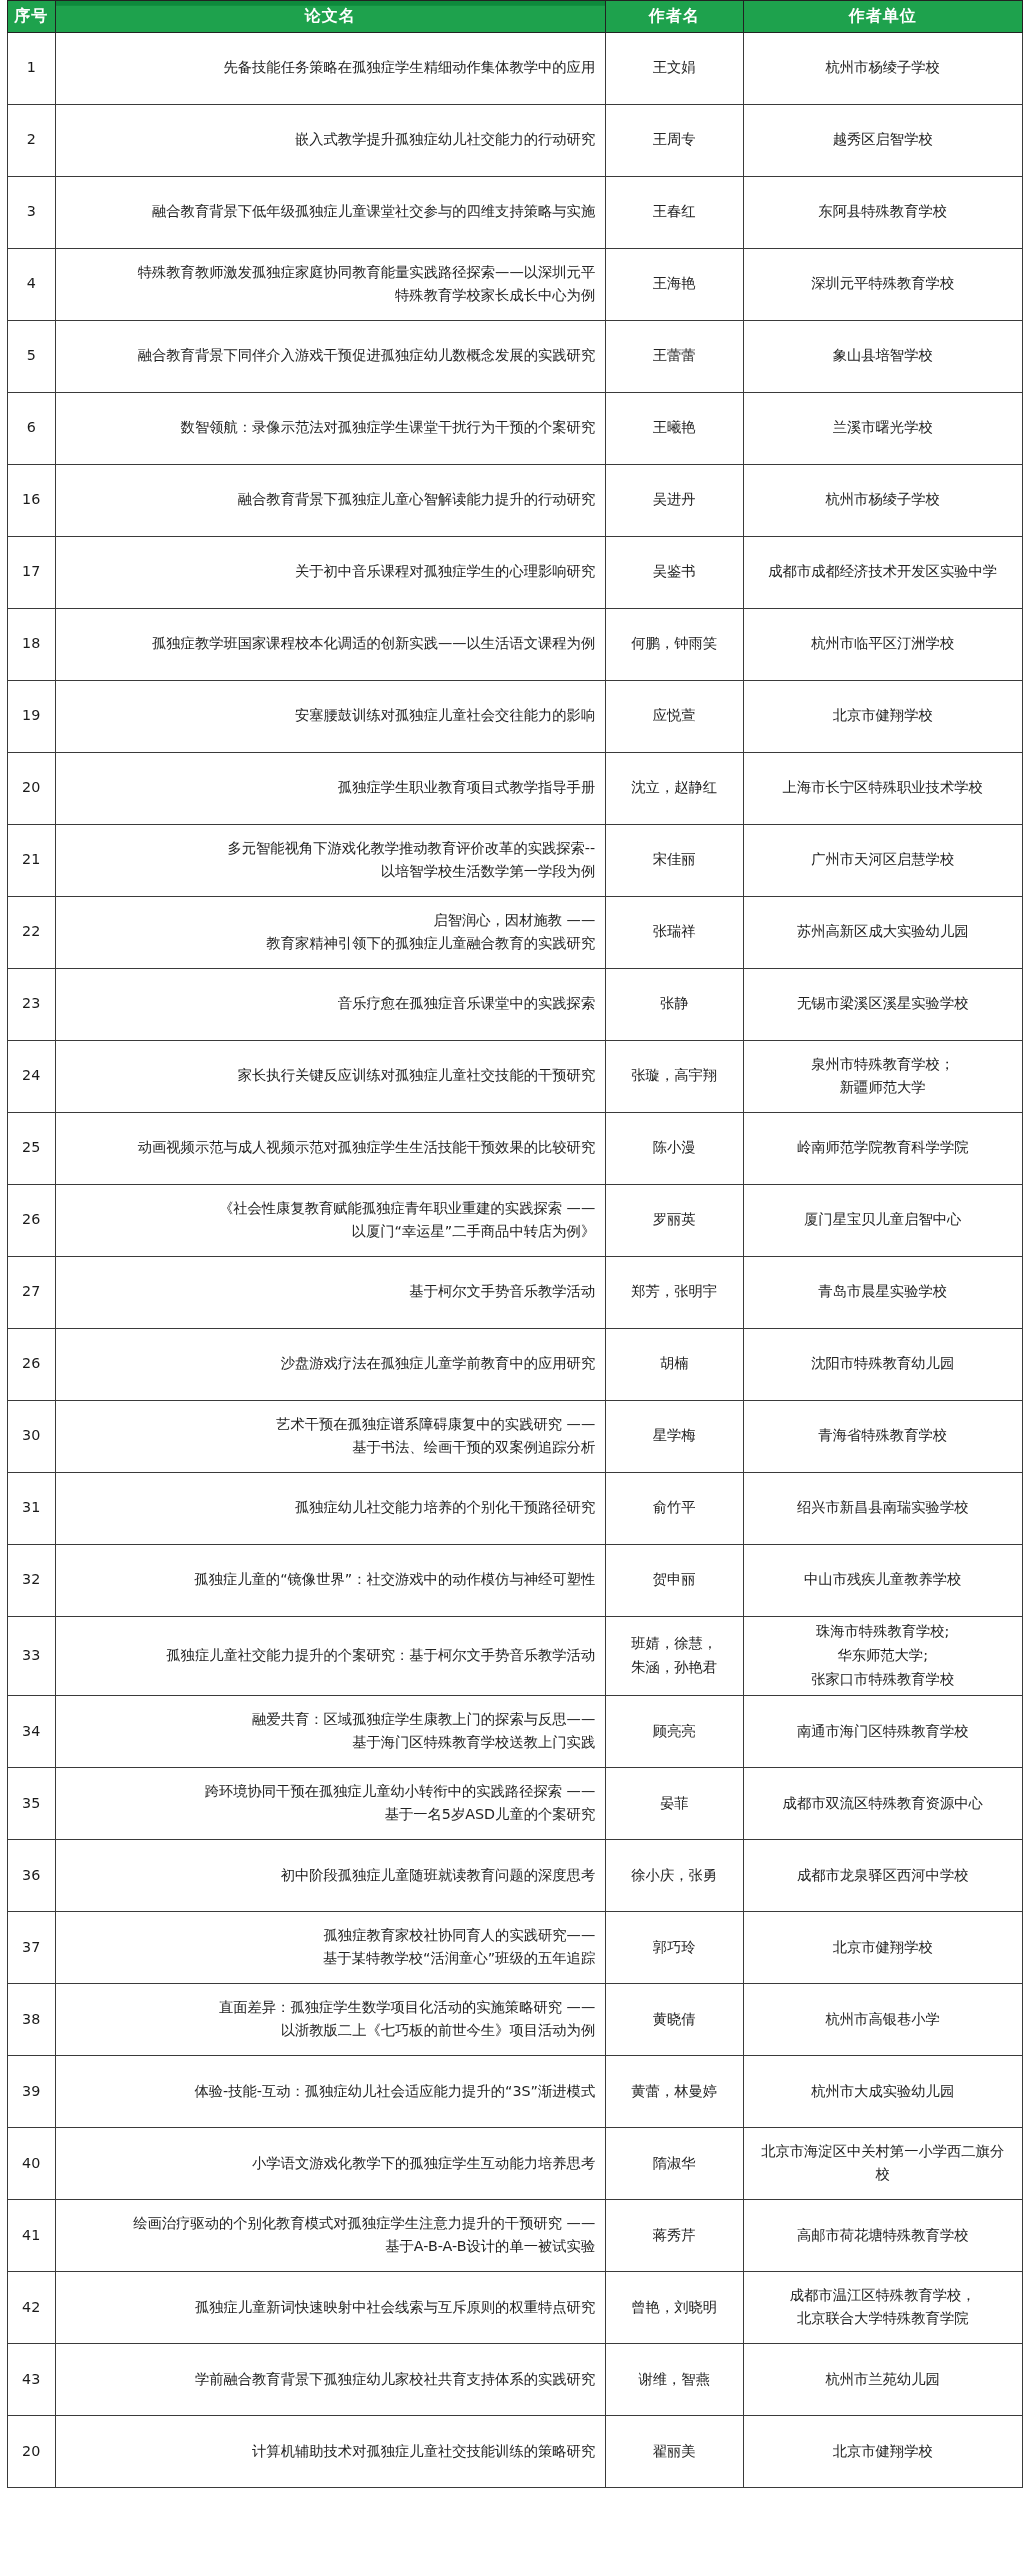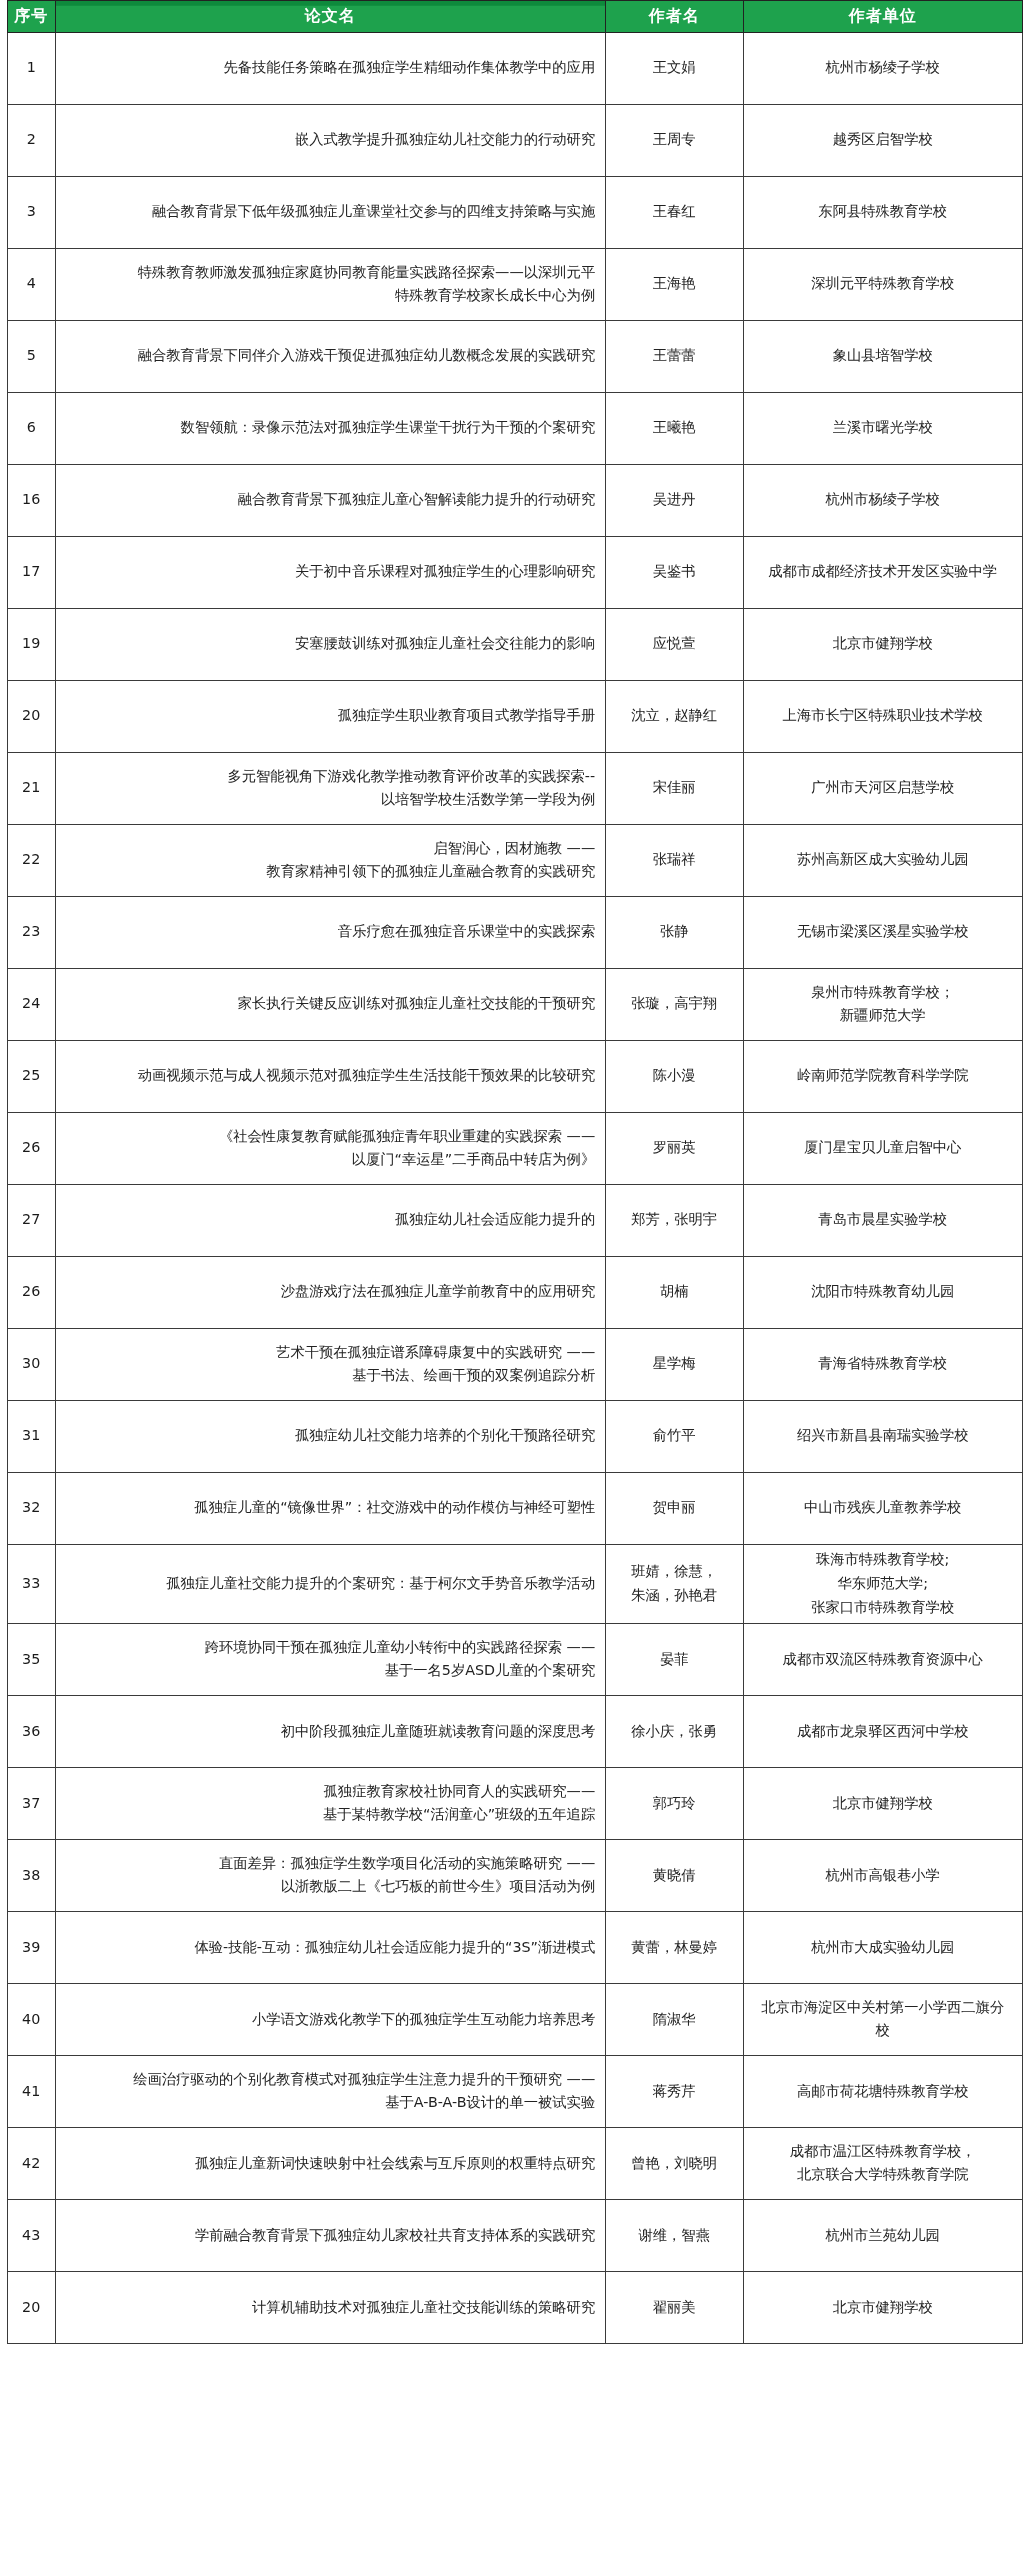--- a/index.html
+++ b/index.html
@@ -129,20 +129,26 @@
     <td class="c-author">吴进丹</td>
     <td class="c-unit">杭州市杨绫子学校</td>
   </tr>
         <tr>
     <td class="c-no">17</td>
     <td class="c-title">关于初中音乐课程对孤独症学生的心理影响研究</td>
     <td class="c-author">吴鉴书</td>
     <td class="c-unit">成都市成都经济技术开发区实验中学</td>
   </tr>
         <tr>
+    <td class="c-no">18</td>
+    <td class="c-title">孤独症教学班国家课程校本化调适的创新实践——以生活语文课程为例</td>
+    <td class="c-author">何鹏，钟雨笑</td>
+    <td class="c-unit">杭州市临平区汀洲学校</td>
+  </tr>
+        <tr>
     <td class="c-no">19</td>
     <td class="c-title">安塞腰鼓训练对孤独症儿童社会交往能力的影响</td>
     <td class="c-author">应悦萱</td>
     <td class="c-unit">北京市健翔学校</td>
   </tr>
         <tr>
     <td class="c-no">20</td>
     <td class="c-title">孤独症学生职业教育项目式教学指导手册</td>
     <td class="c-author">沈立，赵静红</td>
     <td class="c-unit">上海市长宁区特殊职业技术学校</td>
@@ -182,21 +188,21 @@
   </tr>
         <tr>
     <td class="c-no">26</td>
     <td class="c-title">《社会性康复教育赋能孤独症青年职业重建的实践探索 ——
 以厦门“幸运星”二手商品中转店为例》</td>
     <td class="c-author">罗丽英</td>
     <td class="c-unit">厦门星宝贝儿童启智中心</td>
   </tr>
         <tr>
     <td class="c-no">27</td>
-    <td class="c-title">孤独症幼儿社会适应能力提升的</td>
+    <td class="c-title">基于柯尔文手势音乐教学活动</td>
     <td class="c-author">郑芳，张明宇</td>
     <td class="c-unit">青岛市晨星实验学校</td>
   </tr>
         <tr>
     <td class="c-no">26</td>
     <td class="c-title">沙盘游戏疗法在孤独症儿童学前教育中的应用研究</td>
     <td class="c-author">胡楠</td>
     <td class="c-unit">沈阳市特殊教育幼儿园</td>
   </tr>
         <tr>
@@ -221,20 +227,27 @@
         <tr>
     <td class="c-no">33</td>
     <td class="c-title">孤独症儿童社交能力提升的个案研究：基于柯尔文手势音乐教学活动</td>
     <td class="c-author">班婧，徐慧，
 朱涵，孙艳君</td>
     <td class="c-unit">珠海市特殊教育学校;
 华东师范大学;
 张家口市特殊教育学校</td>
   </tr>
         <tr>
+    <td class="c-no">34</td>
+    <td class="c-title">融爱共育：区域孤独症学生康教上门的探索与反思——
+基于海门区特殊教育学校送教上门实践</td>
+    <td class="c-author">顾亮亮</td>
+    <td class="c-unit">南通市海门区特殊教育学校</td>
+  </tr>
+        <tr>
     <td class="c-no">35</td>
     <td class="c-title">跨环境协同干预在孤独症儿童幼小转衔中的实践路径探索 ——
 基于一名5岁ASD儿童的个案研究</td>
     <td class="c-author">晏菲</td>
     <td class="c-unit">成都市双流区特殊教育资源中心</td>
   </tr>
         <tr>
     <td class="c-no">36</td>
     <td class="c-title">初中阶段孤独症儿童随班就读教育问题的深度思考</td>
     <td class="c-author">徐小庆，张勇</td>

